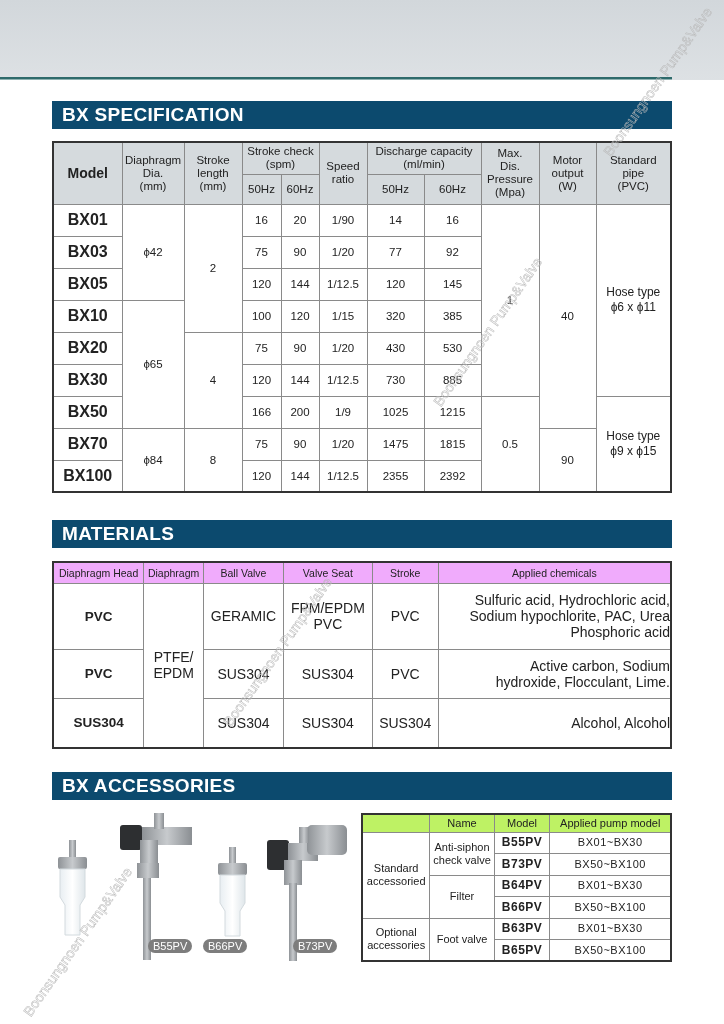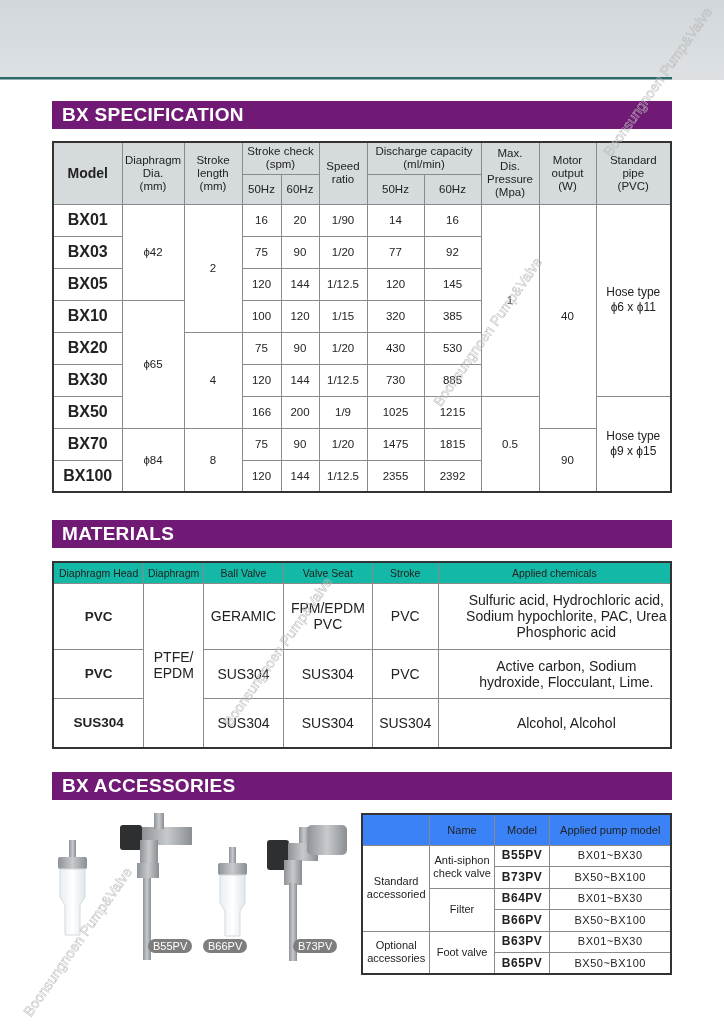--- a/index.html
+++ b/index.html
@@ -9,47 +9,47 @@
     background: linear-gradient(#d3d8dc 0px, #dadee1 80px, #ffffff 82px, #ffffff 100%);
     position: relative;
     color: #222;
   }
   .top-band { position:absolute; left:0; top:0; width:724px; height:80px; background: linear-gradient(#d2d7db, #dde1e4); }
   .top-line { position:absolute; left:0; top:77px; width:672px; height:3px; background:#2e6a6b; border-bottom:1px solid #8fb2b2; }
   .page-bg { position:absolute; left:0; top:80px; width:724px; height:944px; background:#fff; }
 
   .section-bar {
     position:absolute; left:52px; width:620px; height:28px;
-    background:#701a75; color:#fff; font-weight:bold; font-size:19px;
+    background:#0c4a6e; color:#fff; font-weight:bold; font-size:19px;
     padding-left:10px; line-height:28px; letter-spacing:0.3px;
   }
   #bar-spec { top:101px; }
   #bar-mat { top:520px; }
   #bar-acc { top:772px; }
 
   table { border-collapse: collapse; position:absolute; }
   td, th { border:1px solid #8a8a8a; text-align:center; vertical-align:middle; font-weight:normal; }
 
   
   #spec { left:52px; top:141px; width:620px; border:2px solid #333; font-size:11.5px; }
   #spec th { background:#d5dadd; color:#222; font-size:11.5px; line-height:13px; padding:1px 0; }
   #spec th.model { font-size:14px; font-weight:bold; }
   #spec td { height:32px; font-size:11.5px; }
   #spec td.m { font-weight:bold; font-size:16px; }
 
   
   #mat { left:52px; top:561px; width:620px; border:2px solid #333; }
-  #mat th { background:#14b8a6; font-size:10.5px; height:21px; }
+  #mat th { background:#f0abfc; font-size:10.5px; height:21px; }
   #mat td { font-size:14px; }
   #mat td.b { font-weight:bold; font-size:13.5px; }
-  #mat td.chem { text-align:center; padding-left:24px; font-size:14px; line-height:16px; }
+  #mat td.chem { text-align:right; padding-left:24px; font-size:14px; line-height:16px; }
 
   
   #acc { left:361px; top:813px; width:311px; border:2px solid #333; font-size:11px; }
-  #acc th { background:#3b82f6; height:31px; font-size:11px; }
+  #acc th { background:#bef264; height:18px; font-size:11px; }
   #acc td { height:21.5px; font-size:11px; line-height:13px; }
   #acc td.mdl { font-weight:bold; font-size:12px; letter-spacing:0.5px; }
   #acc td.app { font-size:11px; letter-spacing:0.5px; }
 
   .photos { position:absolute; left:52px; top:805px; width:300px; height:160px; }
   .tag { position:absolute; background:#7d7d7d; color:#fff; font-size:11px; border-radius:8px; padding:1px 5px; }
 
   .watermark {
     position:absolute; color:transparent; -webkit-text-stroke:0.5px #b9b9b9;
     font-size:14px; transform:rotate(-55deg); transform-origin:left top; white-space:nowrap;

